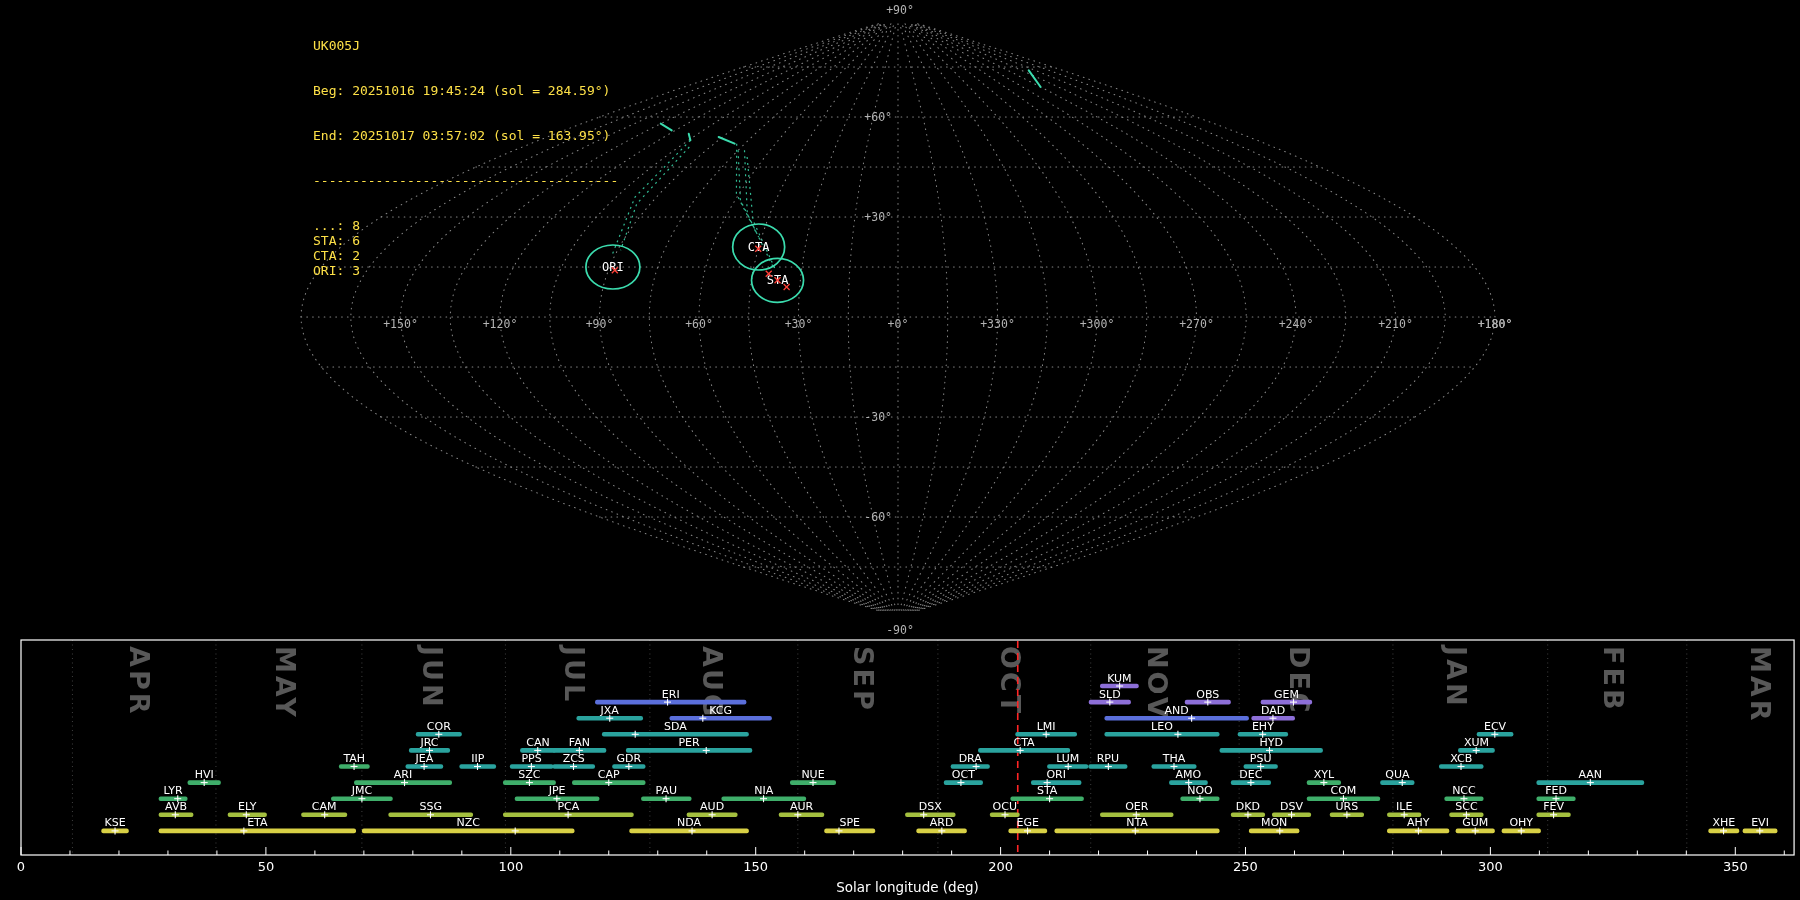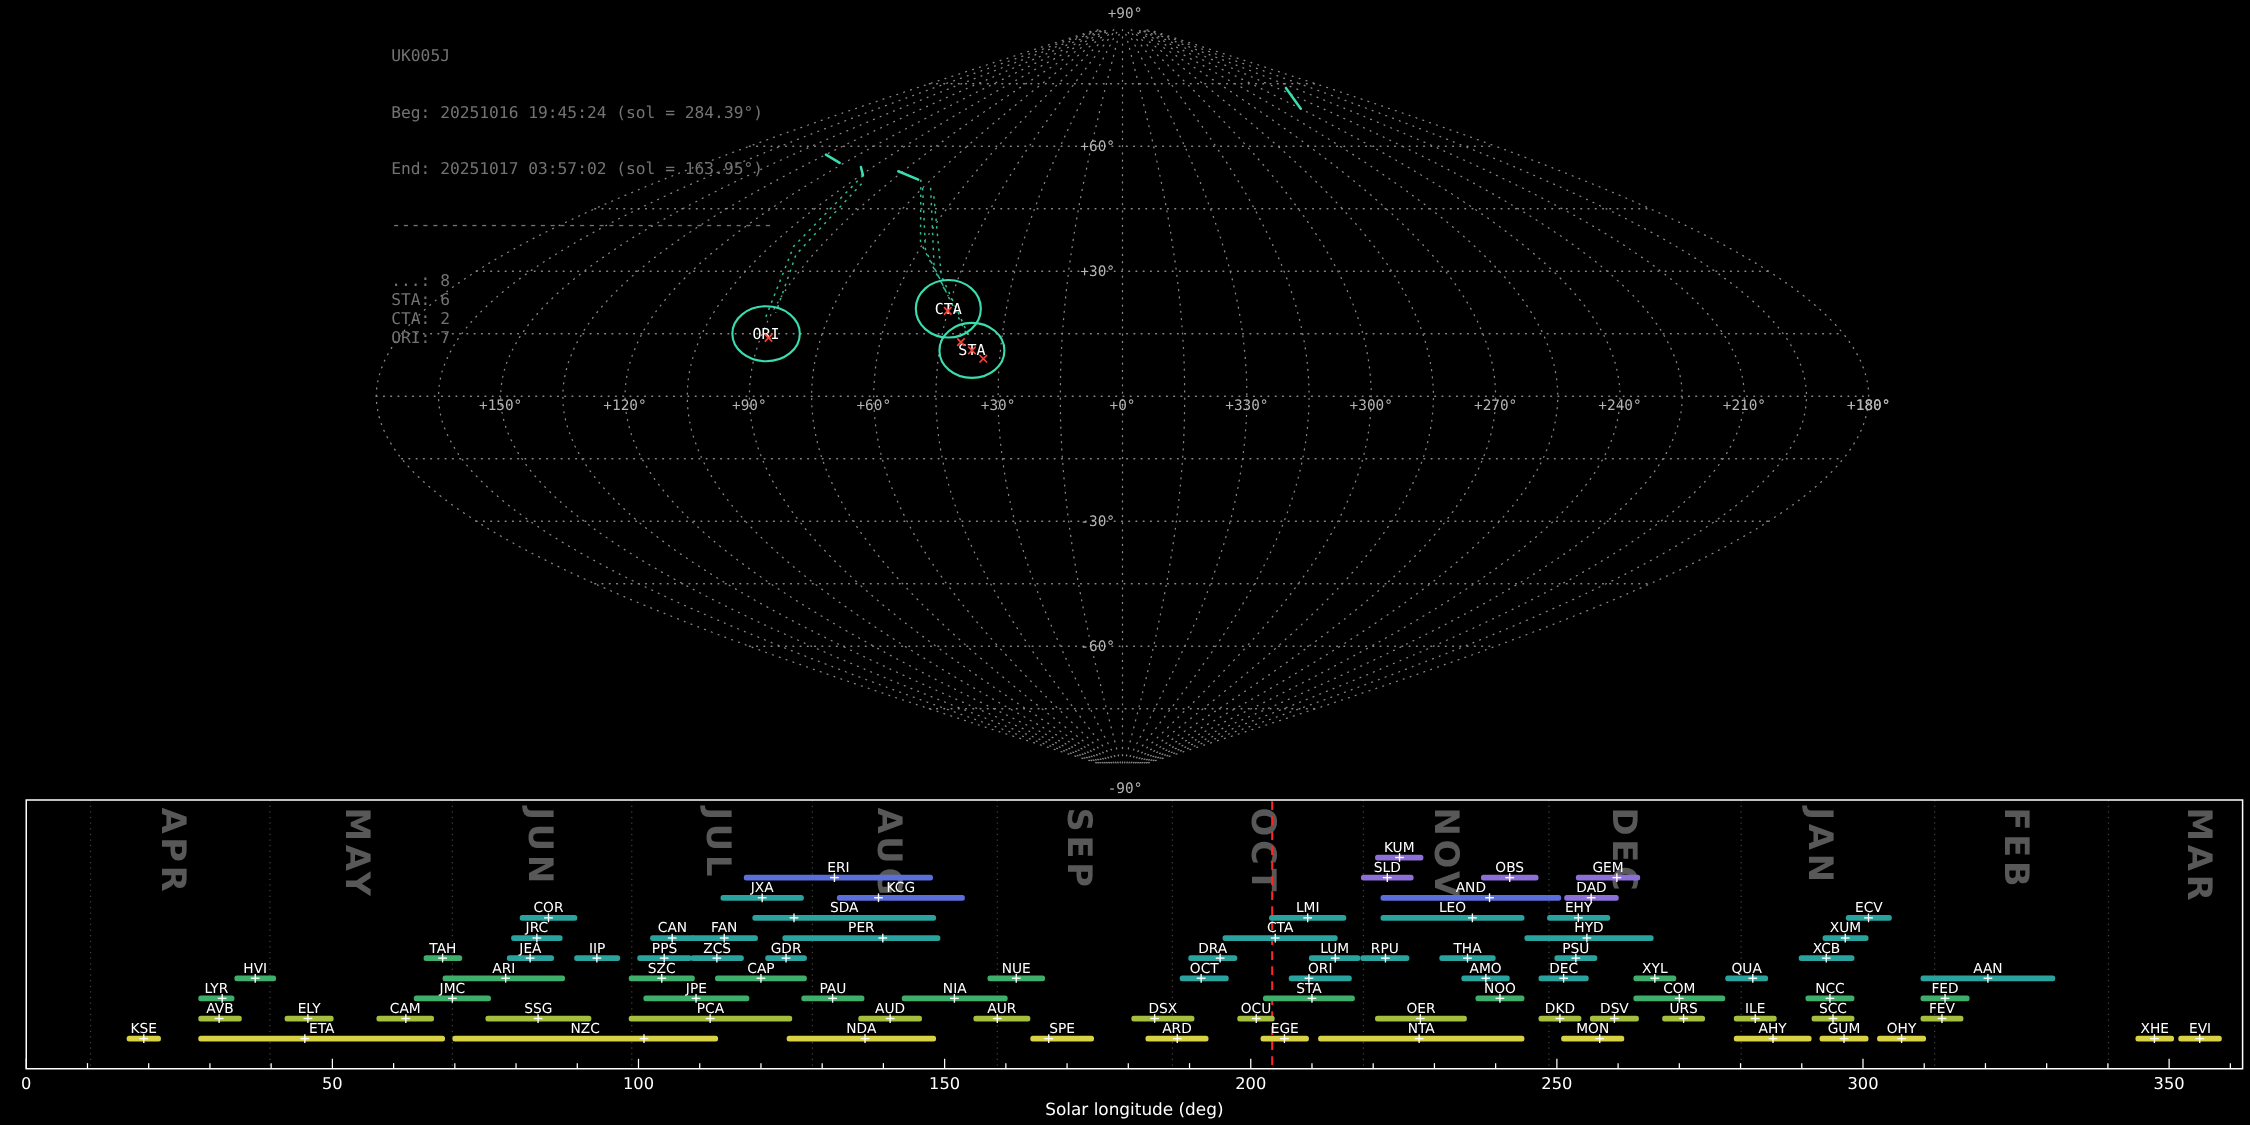--- a/index.html
+++ b/index.html
@@ -1,34 +1,34 @@
 <!DOCTYPE html>
 <html><head>
 <meta charset="utf-8">
 <style>
   html,body{margin:0;padding:0;background:#000;}
   body{width:1800px;height:900px;overflow:hidden;}
   .screen{position:relative;width:1800px;height:900px;background:#000;
           font-family:"DejaVu Sans",sans-serif;}
-  .session{position:absolute;left:313px;top:8px;color:#737373;
+  .session{position:absolute;left:313px;top:8px;color:#fde047;
            font:13px/15px "DejaVu Sans Mono",monospace;white-space:pre;z-index:5;}
   #map,#timeline{position:absolute;left:0;display:block;}
   #map{top:0;}
   #timeline{top:636px;}
 </style>
 </head>
 <body>
 
 <div class="screen">
   <div class="session">
     <div>UK005J</div>
-    <div>Beg: 20251016 19:45:24 (sol = 284.39°)</div>
+    <div>Beg: 20251016 19:45:24 (sol = 284.59°)</div>
     <div>End: 20251017 03:57:02 (sol = 163.95°)</div>
     <div>---------------------------------------</div>
-    <div id="counts"><div>...: 8</div><div>STA: 6</div><div>CTA: 2</div><div>ORI: 7</div></div>
+    <div id="counts"><div>...: 8</div><div>STA: 6</div><div>CTA: 2</div><div>ORI: 3</div></div>
   </div>
   <svg id="map" width="1800" height="640" viewBox="0 0 1800 640">
       <g stroke="#969696" fill="none" stroke-width="1.05" stroke-dasharray="0.7 5.1" stroke-linecap="round" opacity="0.9">
         <line x1="743.4850300737951" y1="567" x2="1052.514969926205" y2="567"></line>
         <line x1="599.5" y1="517" x2="1196.5" y2="517"></line>
         <line x1="475.8572516316311" y1="467" x2="1320.142748368369" y2="467"></line>
         <line x1="380.98283394069006" y1="417" x2="1415.01716605931" y2="417"></line>
         <line x1="321.3422817054262" y1="367" x2="1474.657718294574" y2="367"></line>
         <line x1="301" y1="317" x2="1495" y2="317"></line>
         <line x1="321.3422817054262" y1="267" x2="1474.657718294574" y2="267"></line>

